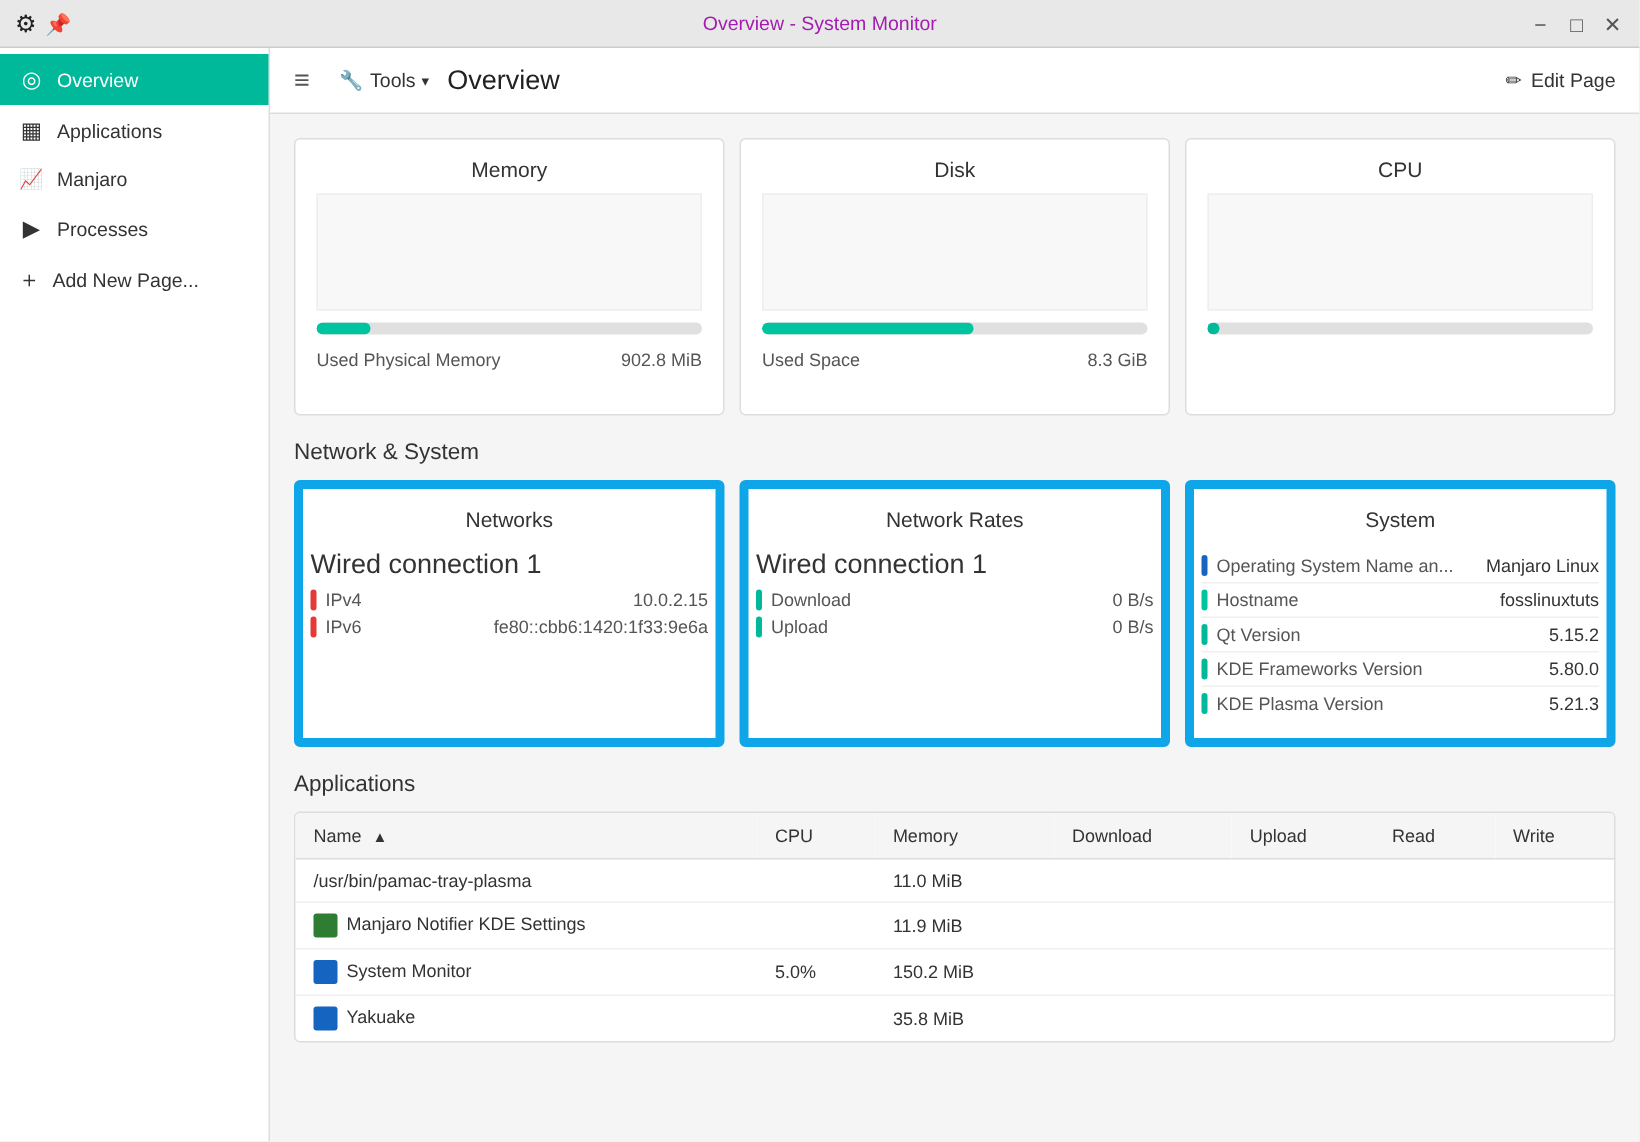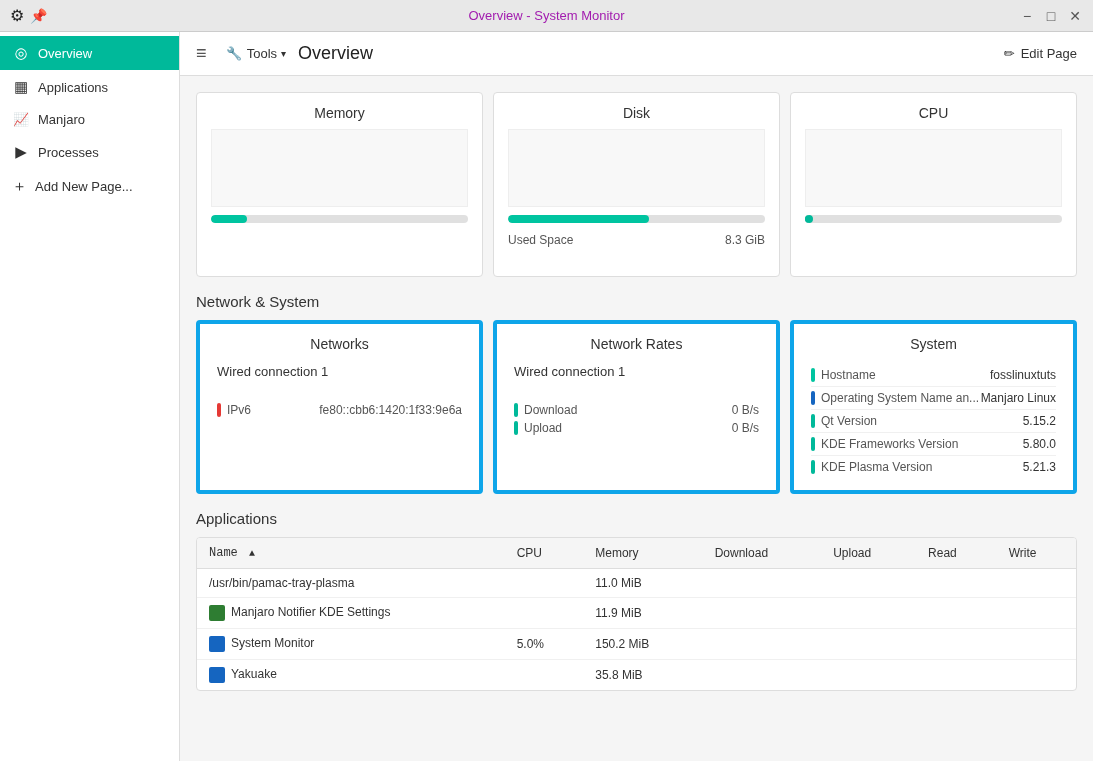--- a/index.html
+++ b/index.html
@@ -41,43 +41,43 @@
     .card { background: #fff; border: 1px solid #ddd; border-radius: 4px; flex: 1; padding: 12px 14px; min-height: 185px; }
     .card-title { text-align: center; font-size: 14px; color: #333; margin-bottom: 8px; font-weight: normal; }
     .card-chart-area { height: 100px; display: flex; flex-direction: column; justify-content: flex-end; position: relative; }
     .progress-bar-wrap { background: #e0e0e0; height: 8px; border-radius: 4px; margin-bottom: 6px; overflow: hidden; }
     .progress-bar { height: 100%; border-radius: 4px; background: #00c4a0; }
     .card-stat { display: flex; justify-content: space-between; font-size: 12px; color: #555; margin-top: 4px; }
 
     
     .net-section { margin-bottom: 16px; }
     .net-cards-row { display: flex; gap: 10px; }
-    .net-card { background: #fff; border: 4px solid #0ea5e9; border-radius: 4px; flex: 1; padding: 12px 17px; }
+    .net-card { background: #fff; border: 6px solid #0ea5e9; border-radius: 4px; flex: 1; padding: 12px 5px; }
     .net-card-title { text-align: center; font-size: 14px; color: #333; margin-bottom: 12px; font-weight: normal; }
-    .net-connection { font-size: 13px; font-weight: 500; margin-bottom: 24px; color: #333; }
+    .net-connection { font-size: 18px; font-weight: 500; margin-bottom: 6px; color: #333; }
     .net-item { display: flex; align-items: center; justify-content: space-between; font-size: 12px; color: #555; margin-bottom: 4px; }
     .net-item-left { display: flex; align-items: center; gap: 6px; }
     .net-dot { width: 4px; height: 14px; border-radius: 2px; }
     .dot-red { background: #e53935; }
     .dot-teal { background: #00b99a; }
 
     
     .sys-item { display: flex; align-items: center; justify-content: space-between; font-size: 12px; color: #555; padding: 4px 0; border-bottom: 1px solid #f0f0f0; }
     .sys-item:last-child { border-bottom: none; }
     .sys-item-left { display: flex; align-items: center; gap: 6px; }
     .sys-val { font-size: 12px; color: #333; text-align: right; }
 
     
     .apps-section { }
     .table-wrap { background: #fff; border: 1px solid #ddd; border-radius: 4px; overflow: hidden; }
     table { width: 100%; border-collapse: collapse; font-size: 13px; }
     thead tr { background: #f5f5f5; border-bottom: 1px solid #ddd; }
     th { padding: 8px 12px; text-align: left; font-weight: 500; color: #333; font-size: 12px; }
     th:first-child { width: 35%; }
-    th.sortable { cursor: pointer; font-family: Liberation Mono, monospace; }
+    th.sortable { cursor: pointer; }
     td { padding: 7px 12px; color: #333; font-size: 12px; border-bottom: 1px solid #f0f0f0; }
     tr:last-child td { border-bottom: none; }
     .app-icon { width: 16px; height: 16px; display: inline-block; background: #888; border-radius: 2px; vertical-align: middle; margin-right: 6px; }
 
     .sort-arrow { font-size: 10px; margin-left: 4px; }
   </style>
 </head>
 <body>
 
 <div class="titlebar">
@@ -138,20 +138,24 @@
 
       <div class="cards-row">
 
         <div class="card">
           <div class="card-title">Memory</div>
           <div class="card-chart-area">
             <div style="height:80px; background:#f8f8f8; border:1px solid #eee; margin-bottom:8px;"></div>
             <div class="progress-bar-wrap">
               <div class="progress-bar" style="width:14%;"></div>
             </div>
+          </div>
+          <div class="card-stat">
+            <span>Used Physical Memory</span>
+            <span>902.8 MiB</span>
           </div>
         </div>
 
         <div class="card">
           <div class="card-title">Disk</div>
           <div class="card-chart-area">
             <div style="height:80px; background:#f8f8f8; border:1px solid #eee; margin-bottom:8px;"></div>
             <div class="progress-bar-wrap">
               <div class="progress-bar" style="width:55%;"></div>
             </div>
@@ -179,20 +183,27 @@
       <div class="net-section">
         <div class="section-title">Network &amp; System</div>
         <div class="net-cards-row">
 
           <div class="net-card">
             <div class="net-card-title">Networks</div>
             <div class="net-connection">Wired connection 1</div>
             <div class="net-item">
               <div class="net-item-left">
                 <div class="net-dot dot-red"></div>
+                <span>IPv4</span>
+              </div>
+              <span>10.0.2.15</span>
+            </div>
+            <div class="net-item">
+              <div class="net-item-left">
+                <div class="net-dot dot-red"></div>
                 <span>IPv6</span>
               </div>
               <span>fe80::cbb6:1420:1f33:9e6a</span>
             </div>
           </div>
 
           <div class="net-card">
             <div class="net-card-title">Network Rates</div>
             <div class="net-connection">Wired connection 1</div>
             <div class="net-item">
@@ -209,31 +220,31 @@
               </div>
               <span>0 B/s</span>
             </div>
           </div>
 
           <div class="net-card">
             <div class="net-card-title">System</div>
             <div id="sys-items">
                 <div class="sys-item">
     <div class="sys-item-left">
+      <div style="width:4px; height:14px; border-radius:2px; background:#1565c0;"></div>
+      <span>Operating System Name an...</span>
+    </div>
+    <span class="sys-val">Manjaro Linux</span>
+  </div>
+                <div class="sys-item">
+    <div class="sys-item-left">
       <div style="width:4px; height:14px; border-radius:2px; background:#00c4a0;"></div>
       <span>Hostname</span>
     </div>
     <span class="sys-val">fosslinuxtuts</span>
-  </div>
-                <div class="sys-item">
-    <div class="sys-item-left">
-      <div style="width:4px; height:14px; border-radius:2px; background:#1565c0;"></div>
-      <span>Operating System Name an...</span>
-    </div>
-    <span class="sys-val">Manjaro Linux</span>
   </div>
                 <div class="sys-item">
     <div class="sys-item-left">
       <div style="width:4px; height:14px; border-radius:2px; background:#00b99a;"></div>
       <span>Qt Version</span>
     </div>
     <span class="sys-val">5.15.2</span>
   </div>
                 <div class="sys-item">
     <div class="sys-item-left">

